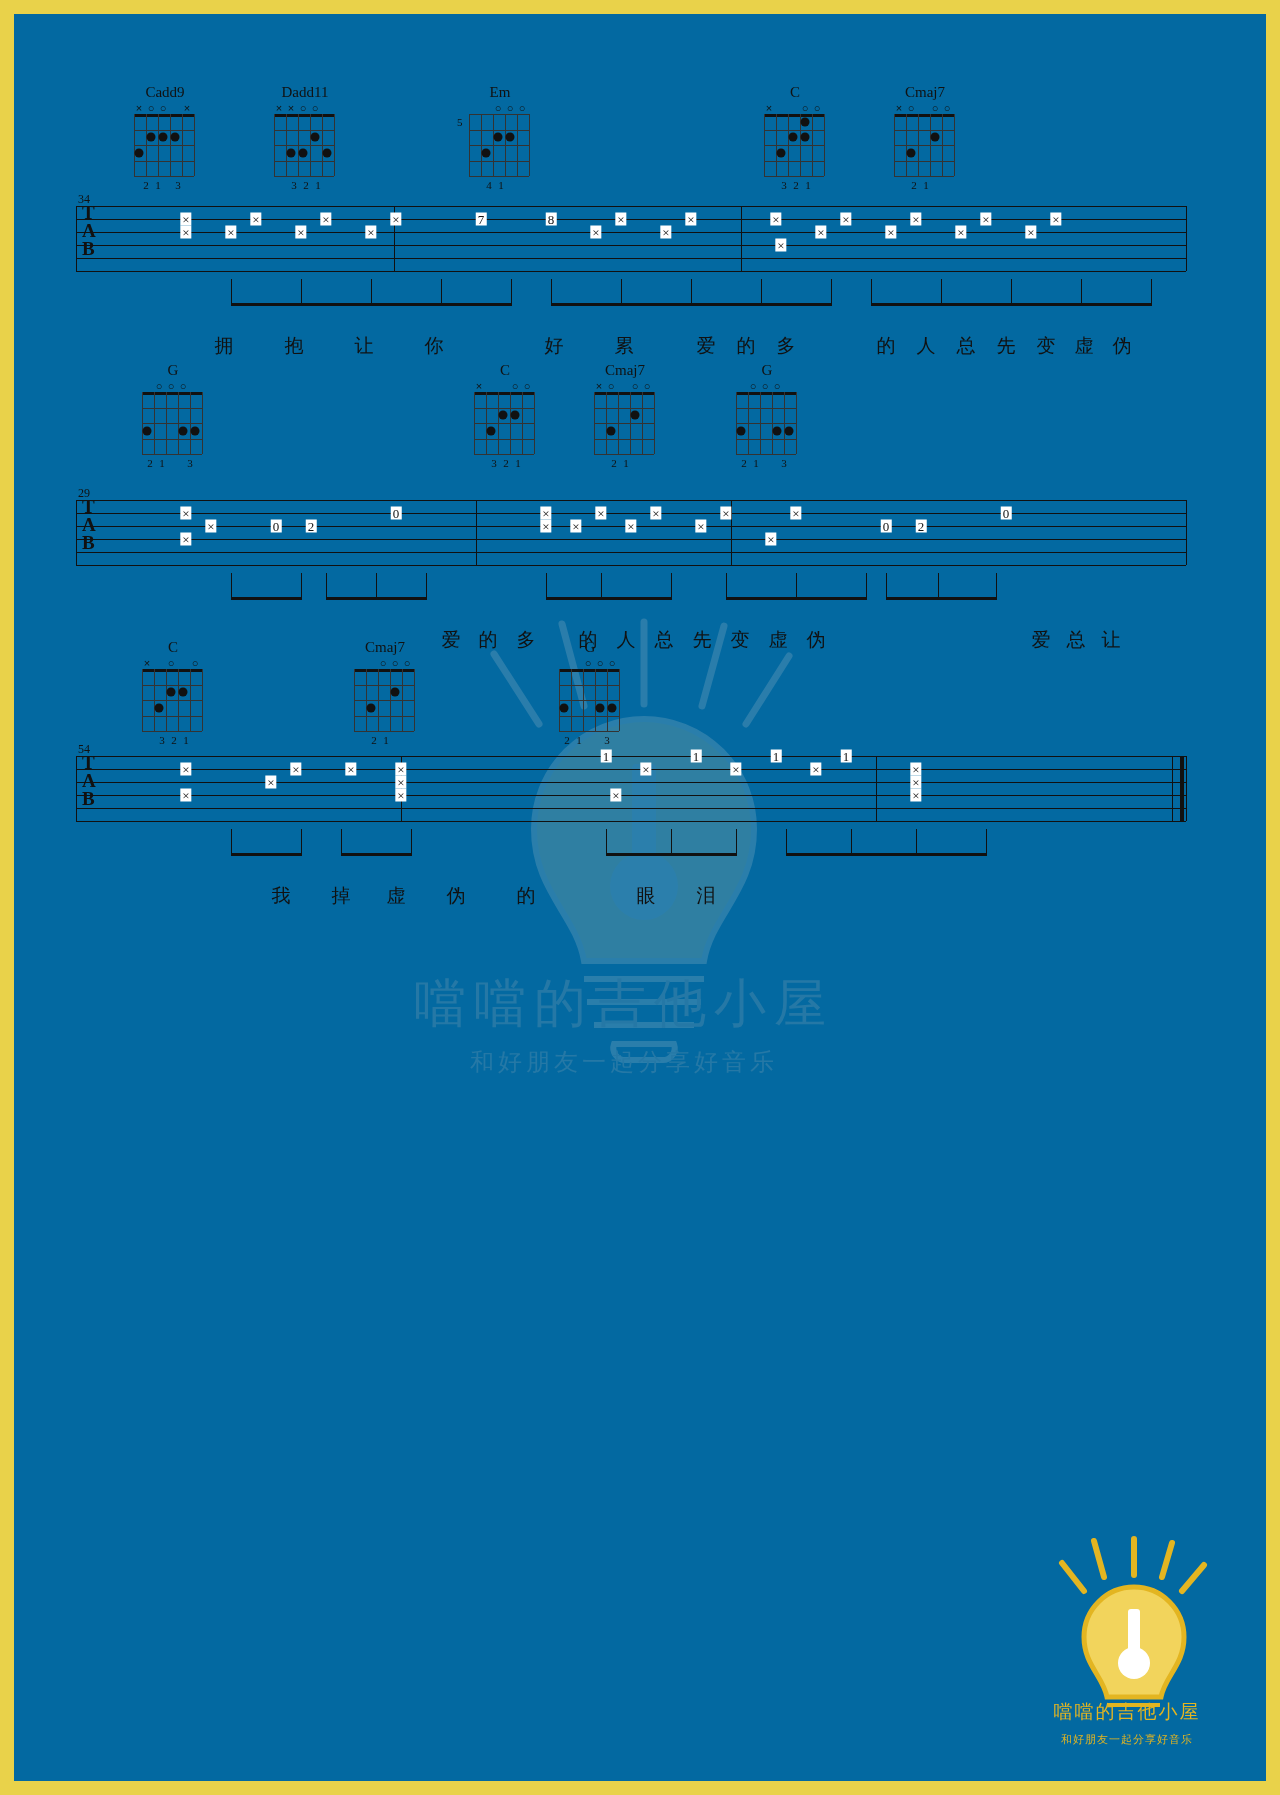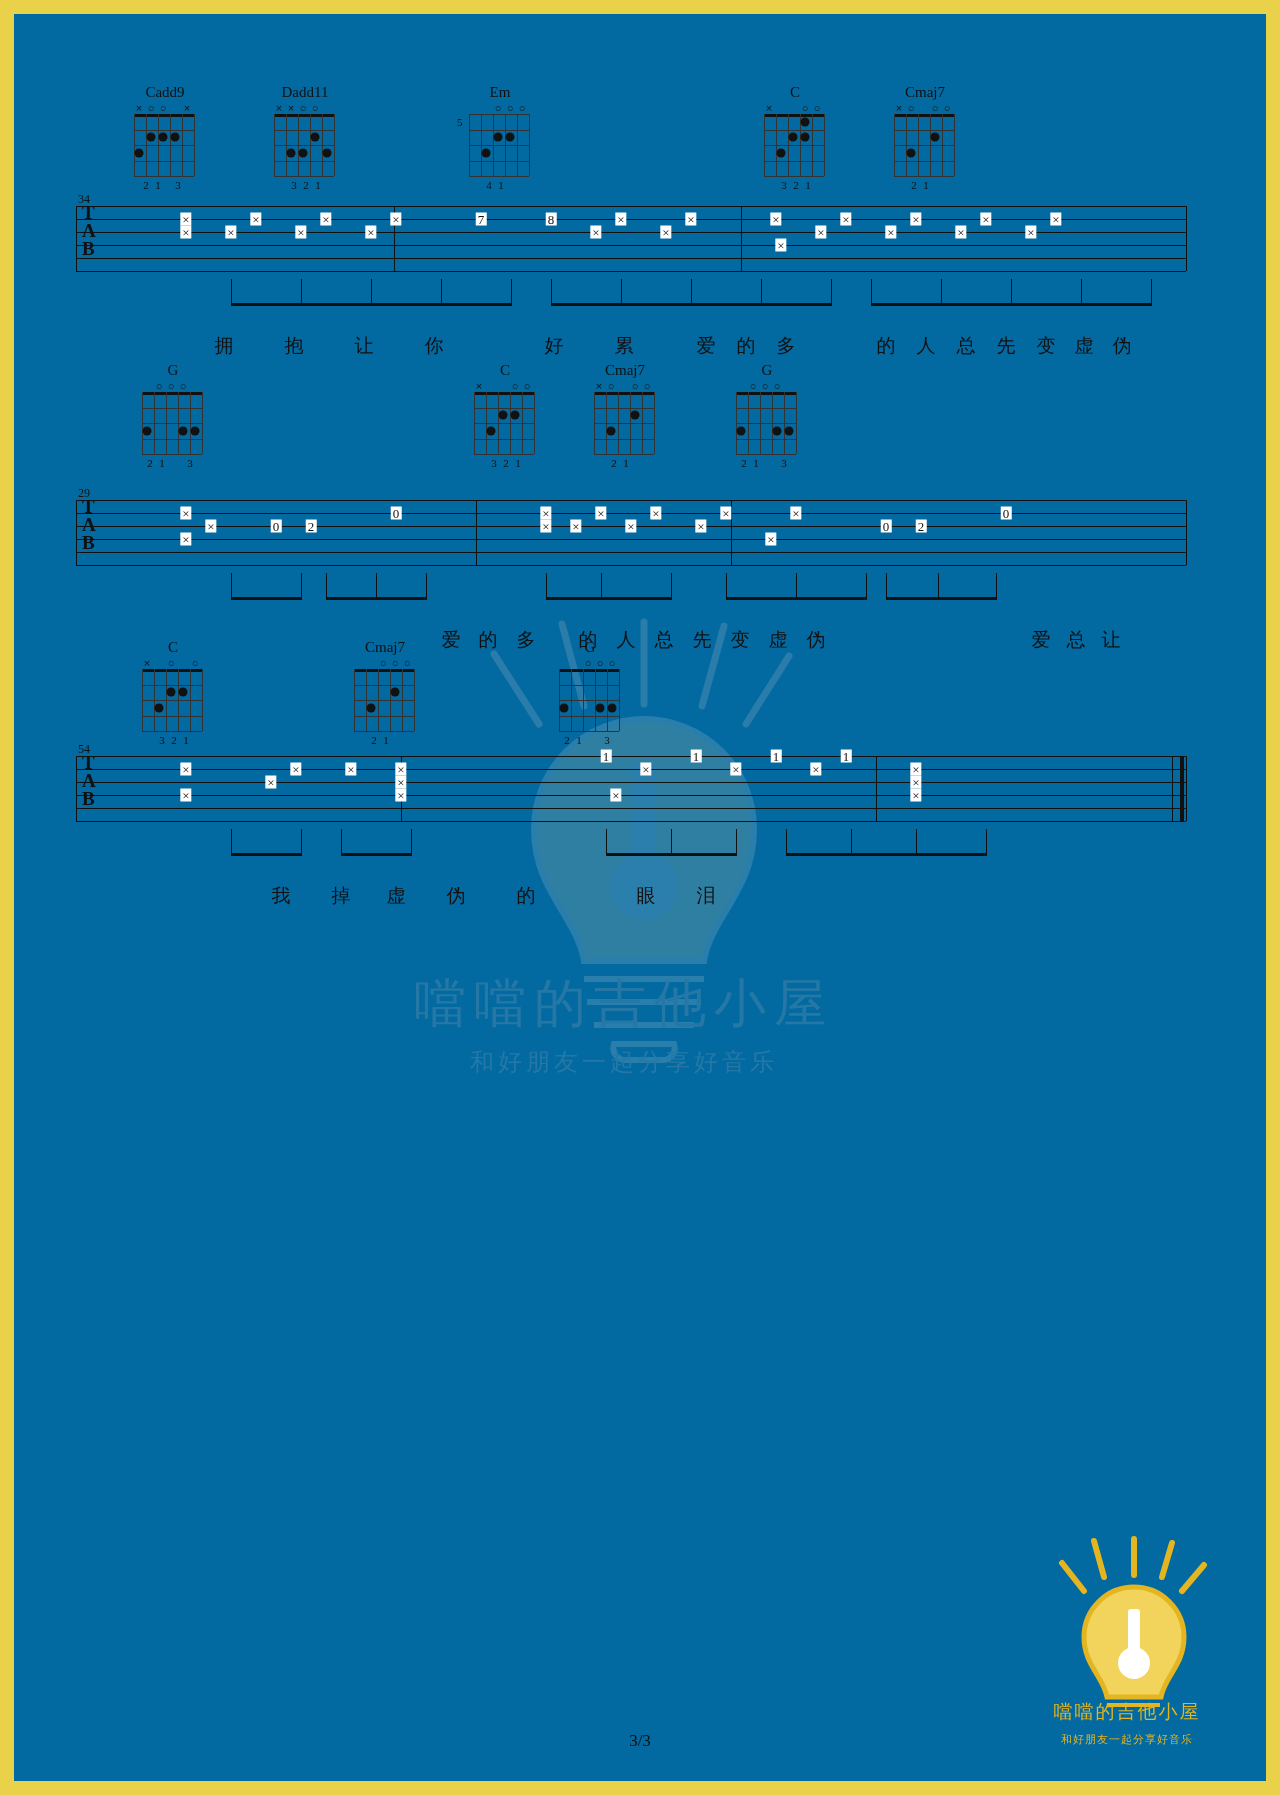--- a/index.html
+++ b/index.html
@@ -730,21 +730,20 @@
         <div class="lyric" style="left:205px;top:127px">我</div>
         <div class="lyric" style="left:265px;top:127px">掉</div>
         <div class="lyric" style="left:320px;top:127px">虚</div>
         <div class="lyric" style="left:380px;top:127px">伪</div>
         <div class="lyric" style="left:450px;top:127px">的</div>
         <div class="lyric" style="left:570px;top:127px">眼</div>
         <div class="lyric" style="left:630px;top:127px">泪</div>
       </div>
     </div>
 
-  <div class="pagenum">3/3</div>
 
   <div class="logo">
     <svg width="210" height="180" viewBox="0 0 210 180" xmlns="http://www.w3.org/2000/svg">
       <g stroke="#e3b521" stroke-width="6" fill="none" stroke-linecap="round">
         <line x1="40" y1="34" x2="62" y2="62"></line>
         <line x1="72" y1="12" x2="82" y2="48"></line>
         <line x1="112" y1="10" x2="112" y2="46"></line>
         <line x1="150" y1="14" x2="140" y2="48"></line>
         <line x1="182" y1="36" x2="160" y2="62"></line>
       </g>

